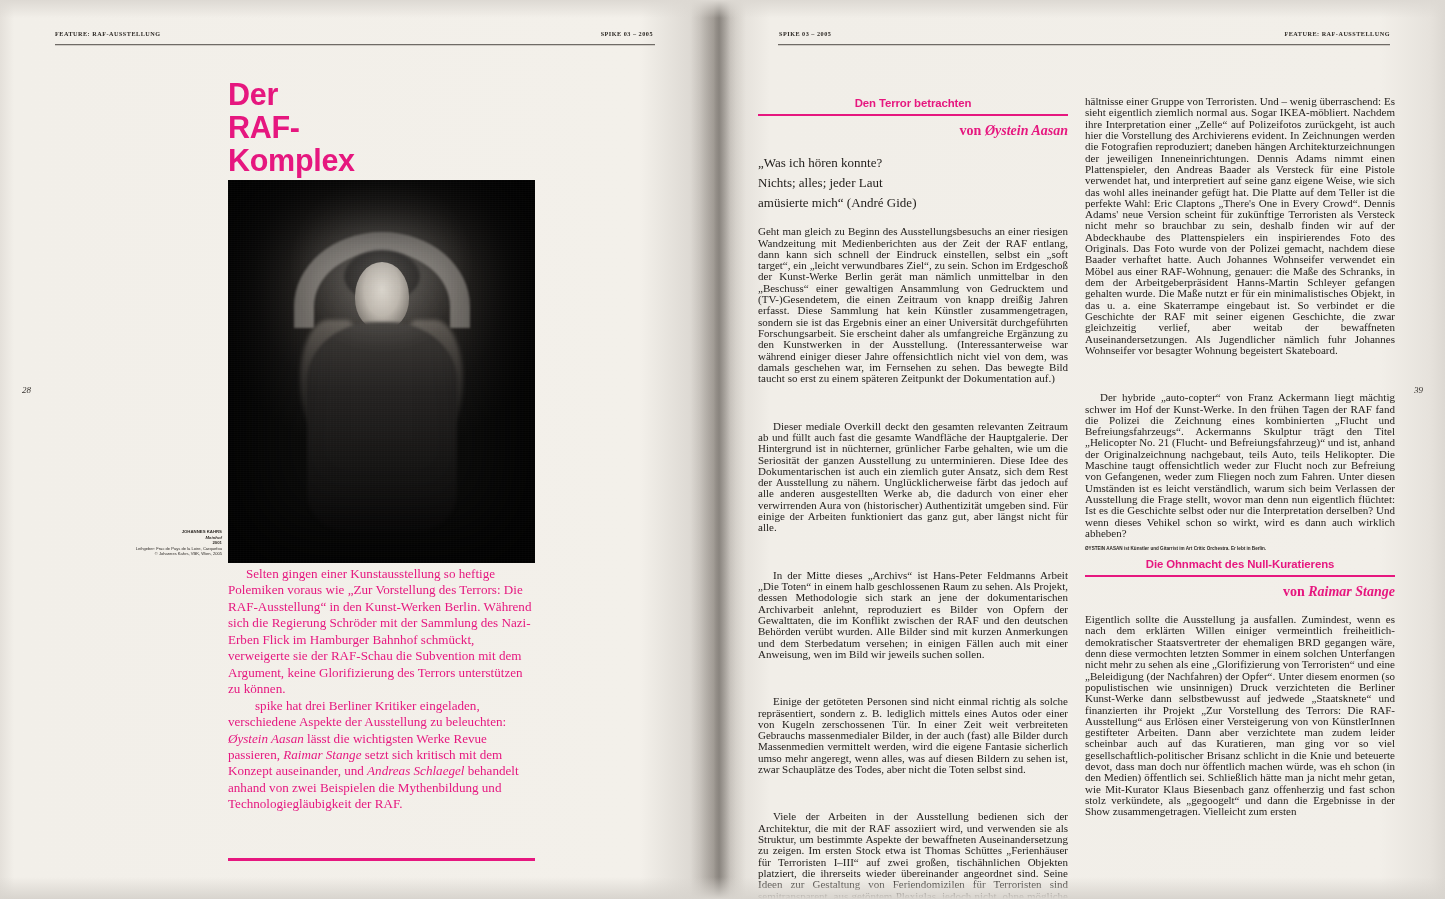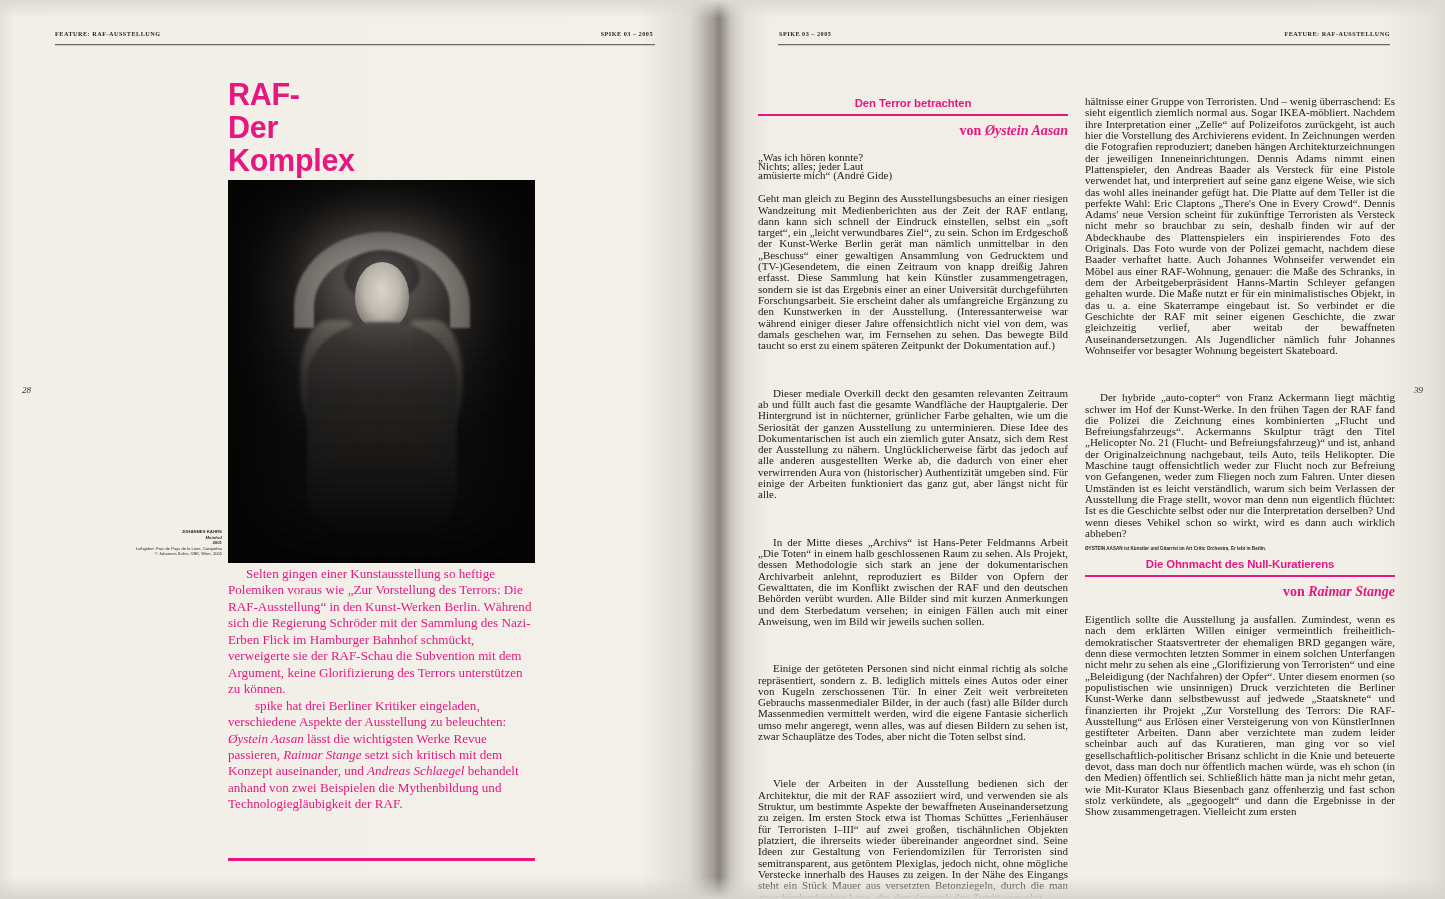--- a/index.html
+++ b/index.html
@@ -179,21 +179,21 @@
   }
   .artrule { height:2.2px; background:#e6177f; margin-bottom:7px; }
   .byline {
     text-align:right; font-size:14px; color:#e6177f;
     margin:0 0 14px 0;
     font-weight:bold;
   }
   .byline .nm { font-style:italic; }
 
   .epigraph {
-    font-size:11px; line-height:9px; color:#24211e; margin:0 0 13px 0;
+    font-size:13px; line-height:20px; color:#24211e; margin:0 0 13px 0;
   }
 
   .body {
     font-size:11px; line-height:11.32px; color:#24211e;
     text-align:justify; margin:0;
     -webkit-hyphens:auto; hyphens:auto;
   }
   .body + .body { text-indent:15px;margin-top:36px; }
 
   .credit {
@@ -211,22 +211,22 @@
 
   <div class="page" id="page-left">
 
     <div class="runhead" id="rh-left-title">FEATURE: RAF-AUSSTELLUNG</div>
     <div class="runhead" id="rh-left-issue">SPIKE 03 – 2005</div>
     <div class="runrule" id="rule-left"></div>
 
     <div class="folio" id="folio-left">28</div>
 
     <div id="headline">
+      <div>Der</div>
       <div>RAF-</div>
-      <div>Der</div>
       <div>Komplex</div>
     </div>
 
     <div id="photo">
       <div class="ph-bg"></div>
       <div class="arms"></div>
       <div class="hair"></div>
       <div class="head"></div>
       <div class="shoulder-l"></div>
       <div class="shoulder-r"></div>

